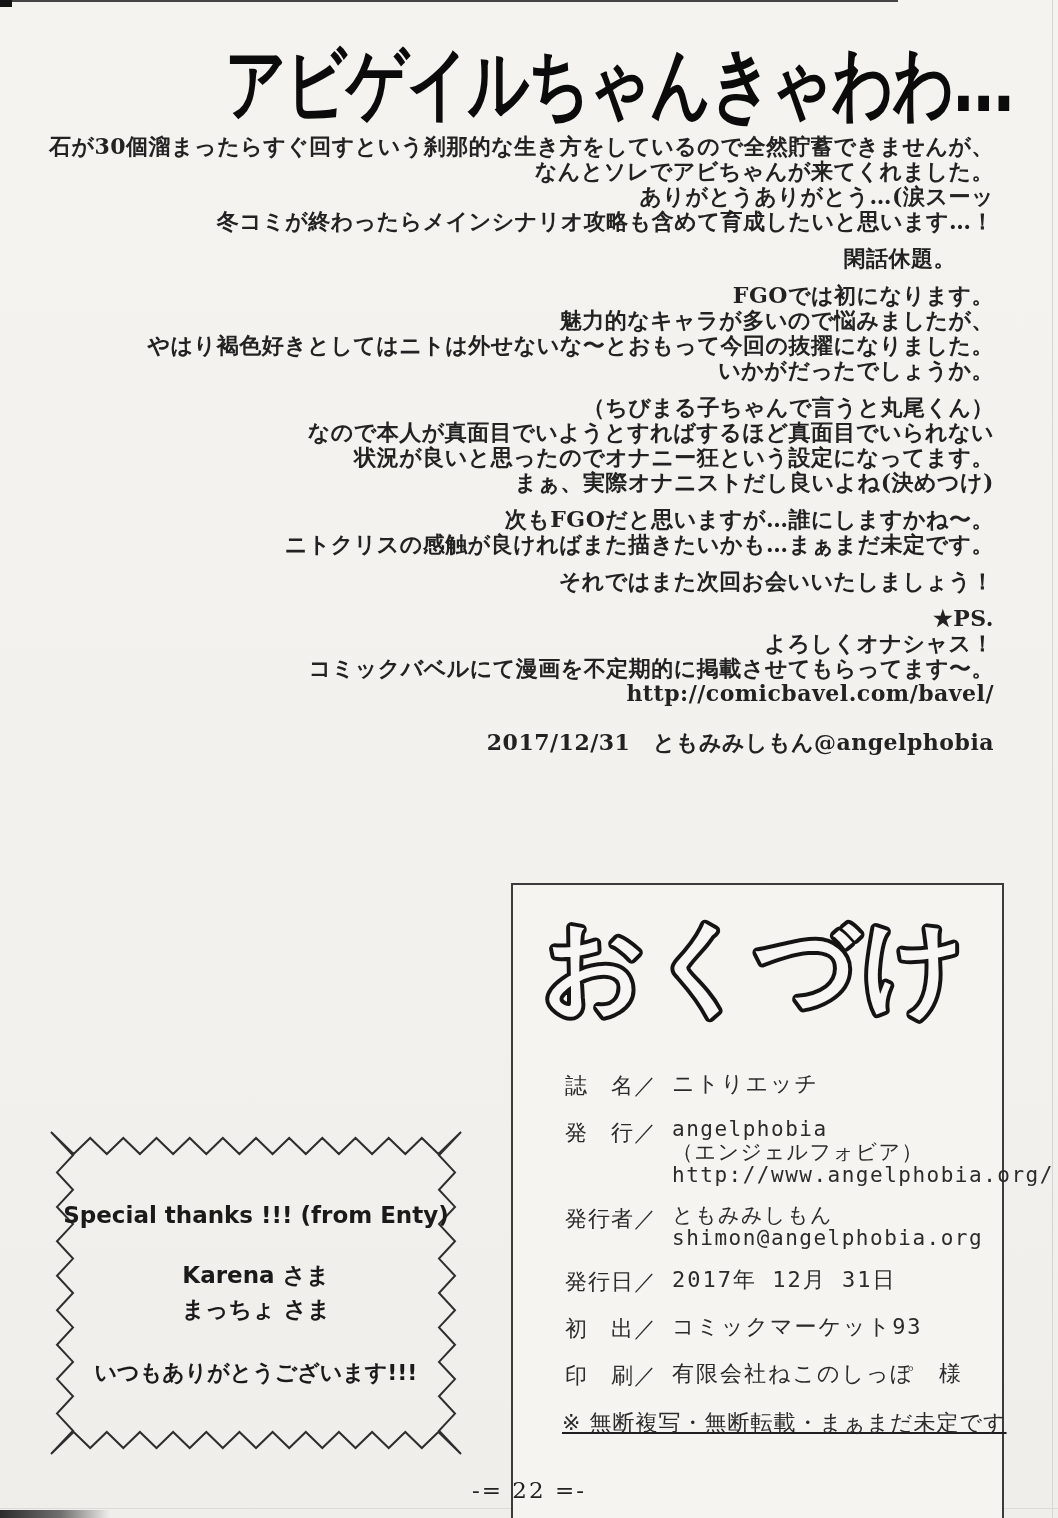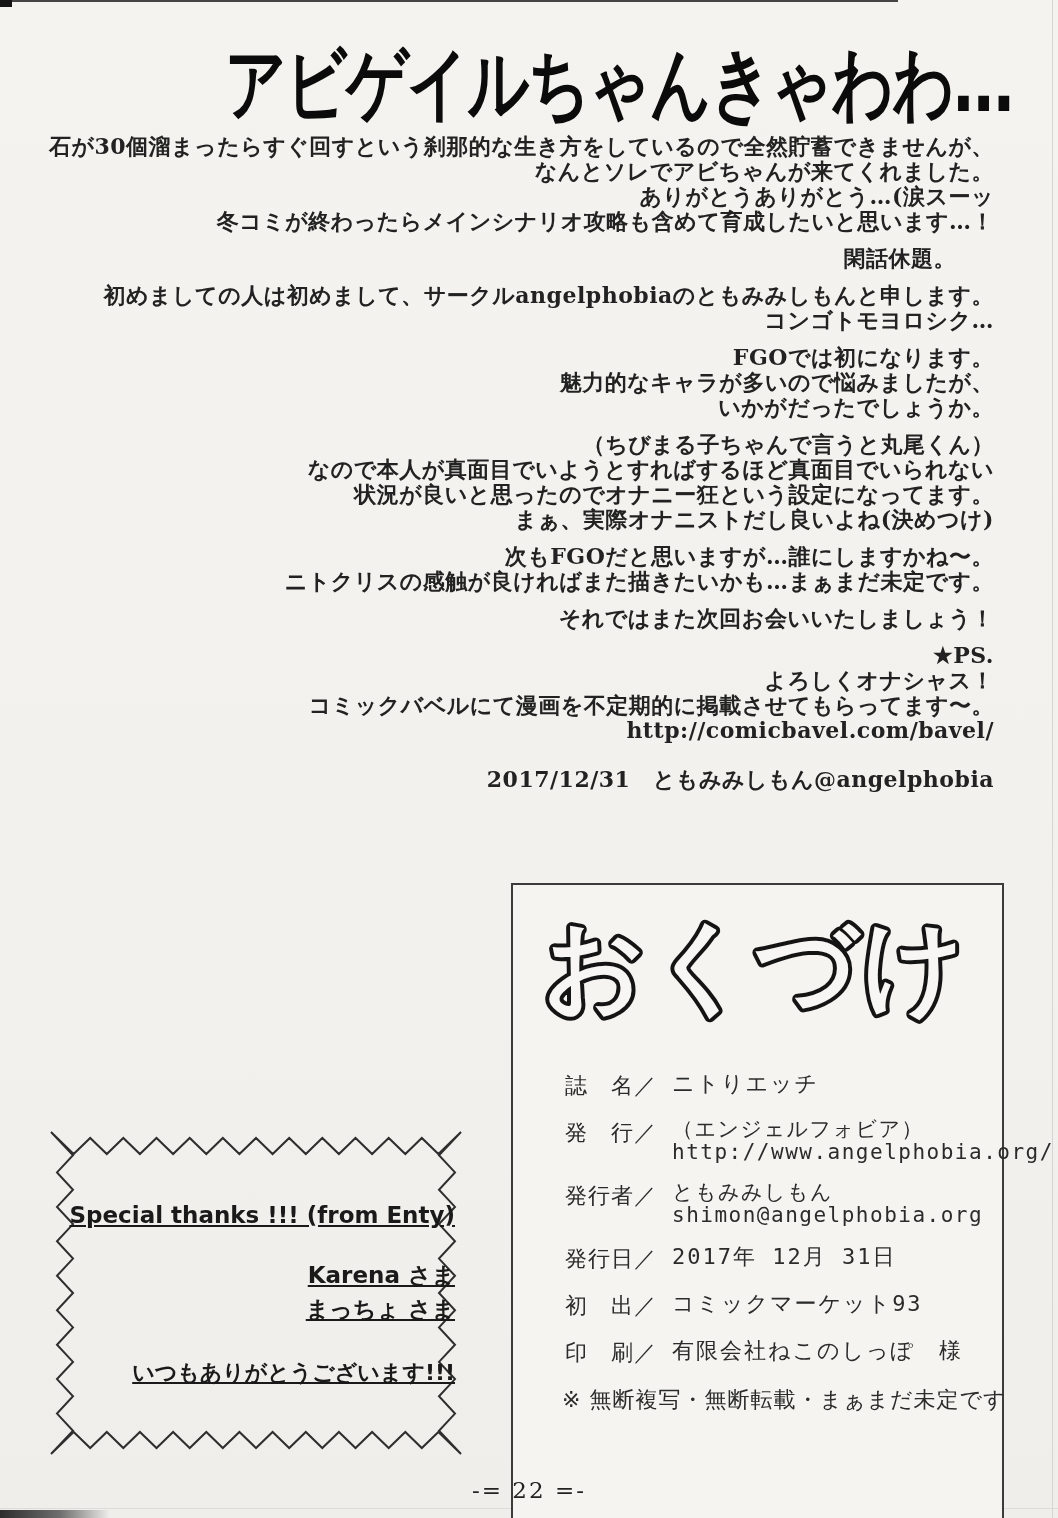--- a/index.html
+++ b/index.html
@@ -36,43 +36,43 @@
   .para{margin:0 0 12px 0;}
   .tline{white-space:nowrap;}
   .para.kanwa{padding-right:38px;}
   .date-line{margin-top:24px;white-space:nowrap;}
   
   .colophon{
     position:absolute;left:511px;top:883px;width:493px;height:682px;
     border:2px solid #3b3b3b;box-sizing:border-box;background:#f5f4f1;
   }
   .okuzuke-svg{position:absolute;left:28px;top:12px;}
-  .c-rows{position:absolute;left:52px;top:186px;right:14px;}
+  .c-rows{position:absolute;left:52px;top:186px;right:14px;text-decoration:underline;}
   .c-row{margin-bottom:17px;white-space:nowrap;}
   .c-label{
     display:inline-block;width:107px;vertical-align:top;
     font-size:22px;letter-spacing:1px;color:#2b2b2b;
   }
   .c-vals{display:inline-block;vertical-align:top;}
   .c-val{
     display:block;
     font-family:"DejaVu Sans Mono","Liberation Mono",monospace;
     font-size:21px;line-height:23px;letter-spacing:1.5px;color:#2b2b2b;
   }
   .c-row.single .c-val{font-size:22px;line-height:25px;letter-spacing:2px;}
   .c-notice{
     margin-top:16px;margin-left:-3px;
     font-size:22px;letter-spacing:1px;color:#2b2b2b;white-space:nowrap;
   }
   
   .thanks{position:absolute;left:57px;top:1138px;width:398px;height:310px;}
   .thanks svg{position:absolute;left:-10px;top:-10px;overflow:visible;}
   .thanks-content{
-    position:absolute;inset:0;text-align:right;
-    padding-top:64px;box-sizing:border-box;color:#1a1a1a;text-decoration:underline;
+    position:absolute;inset:0;text-align:center;
+    padding-top:64px;box-sizing:border-box;color:#1a1a1a;
   }
   .t-head{font-size:23px;font-weight:bold;letter-spacing:0;margin-bottom:30px;white-space:nowrap;}
   .t-name{font-size:23px;font-weight:bold;line-height:34px;}
   .t-foot{font-size:22px;font-weight:bold;margin-top:32px;white-space:nowrap;}
   
   .page-num{
     position:absolute;top:1477px;left:0;width:100%;text-align:center;
     font-family:"DejaVu Serif","Liberation Serif",serif;
     font-size:23px;letter-spacing:2px;color:#222;
   }
@@ -94,26 +94,23 @@
     <div class="para">
       <div class="tline">石が30個溜まったらすぐ回すという刹那的な生き方をしているので全然貯蓄できませんが、</div>
       <div class="tline">なんとソレでアビちゃんが来てくれました。</div>
       <div class="tline">ありがとうありがとう…(涙スーッ</div>
       <div class="tline">冬コミが終わったらメインシナリオ攻略も含めて育成したいと思います…！</div>
     </div>
     <div class="para kanwa">
       <div class="tline">閑話休題。</div>
     </div>
     <div class="para">
-      <div class="tline">初めましての人は初めまして、サークルangelphobiaのともみみしもんと申します。</div>
-      <div class="tline">コンゴトモヨロシク…</div>
-    </div>
-    <div class="para">
       <div class="tline">FGOでは初になります。</div>
       <div class="tline">魅力的なキャラが多いので悩みましたが、</div>
+      <div class="tline">やはり褐色好きとしてはニトは外せないな〜とおもって今回の抜擢になりました。</div>
       <div class="tline">いかがだったでしょうか。</div>
     </div>
     <div class="para">
       <div class="tline">（ちびまる子ちゃんで言うと丸尾くん）</div>
       <div class="tline">なので本人が真面目でいようとすればするほど真面目でいられない</div>
       <div class="tline">状況が良いと思ったのでオナニー狂という設定になってます。</div>
       <div class="tline">まぁ、実際オナニストだし良いよね(決めつけ)</div>
     </div>
     <div class="para">
       <div class="tline">次もFGOだと思いますが…誰にしますかね〜。</div>
@@ -133,21 +130,21 @@
 
   <div class="colophon">
     <svg class="okuzuke-svg" width="430" height="135" viewBox="0 0 430 135">
       <text x="215" y="103" text-anchor="middle" font-family="DejaVu Sans, Liberation Sans, sans-serif" font-size="100" font-weight="bold" letter-spacing="4" fill="#f7f6f4" stroke="#141414" stroke-width="8" stroke-linejoin="round" paint-order="stroke">おくづけ</text>
     </svg>
     <div class="c-rows">
       <div class="c-row single">
         <span class="c-label">誌　名／</span><span class="c-vals"><span class="c-val">ニトりエッチ</span></span>
       </div>
       <div class="c-row">
-        <span class="c-label">発　行／</span><span class="c-vals"><span class="c-val">（エンジェルフォビア）</span><span class="c-val">http://www.angelphobia.org/</span></span>
+        <span class="c-label">発　行／</span><span class="c-vals"><span class="c-val">angelphobia</span><span class="c-val">（エンジェルフォビア）</span><span class="c-val">http://www.angelphobia.org/</span></span>
       </div>
       <div class="c-row">
         <span class="c-label">発行者／</span><span class="c-vals"><span class="c-val">ともみみしもん</span><span class="c-val">shimon@angelphobia.org</span></span>
       </div>
       <div class="c-row single">
         <span class="c-label">発行日／</span><span class="c-vals"><span class="c-val">2017年 12月 31日</span></span>
       </div>
       <div class="c-row single">
         <span class="c-label">初　出／</span><span class="c-vals"><span class="c-val">コミックマーケット93</span></span>
       </div>

